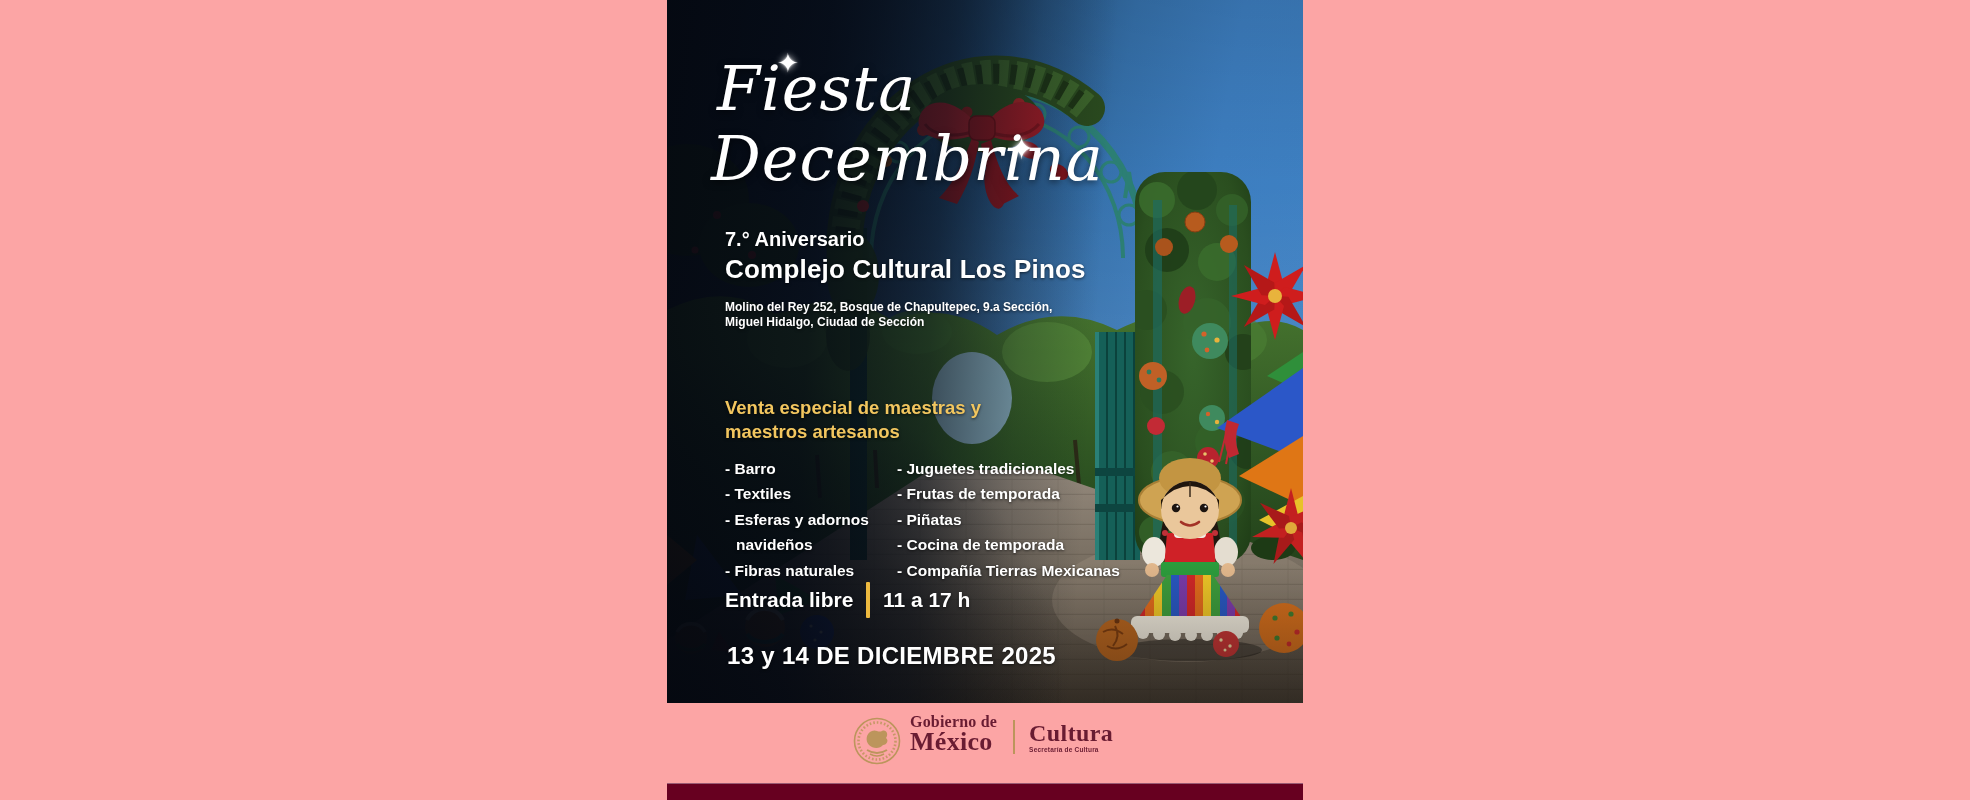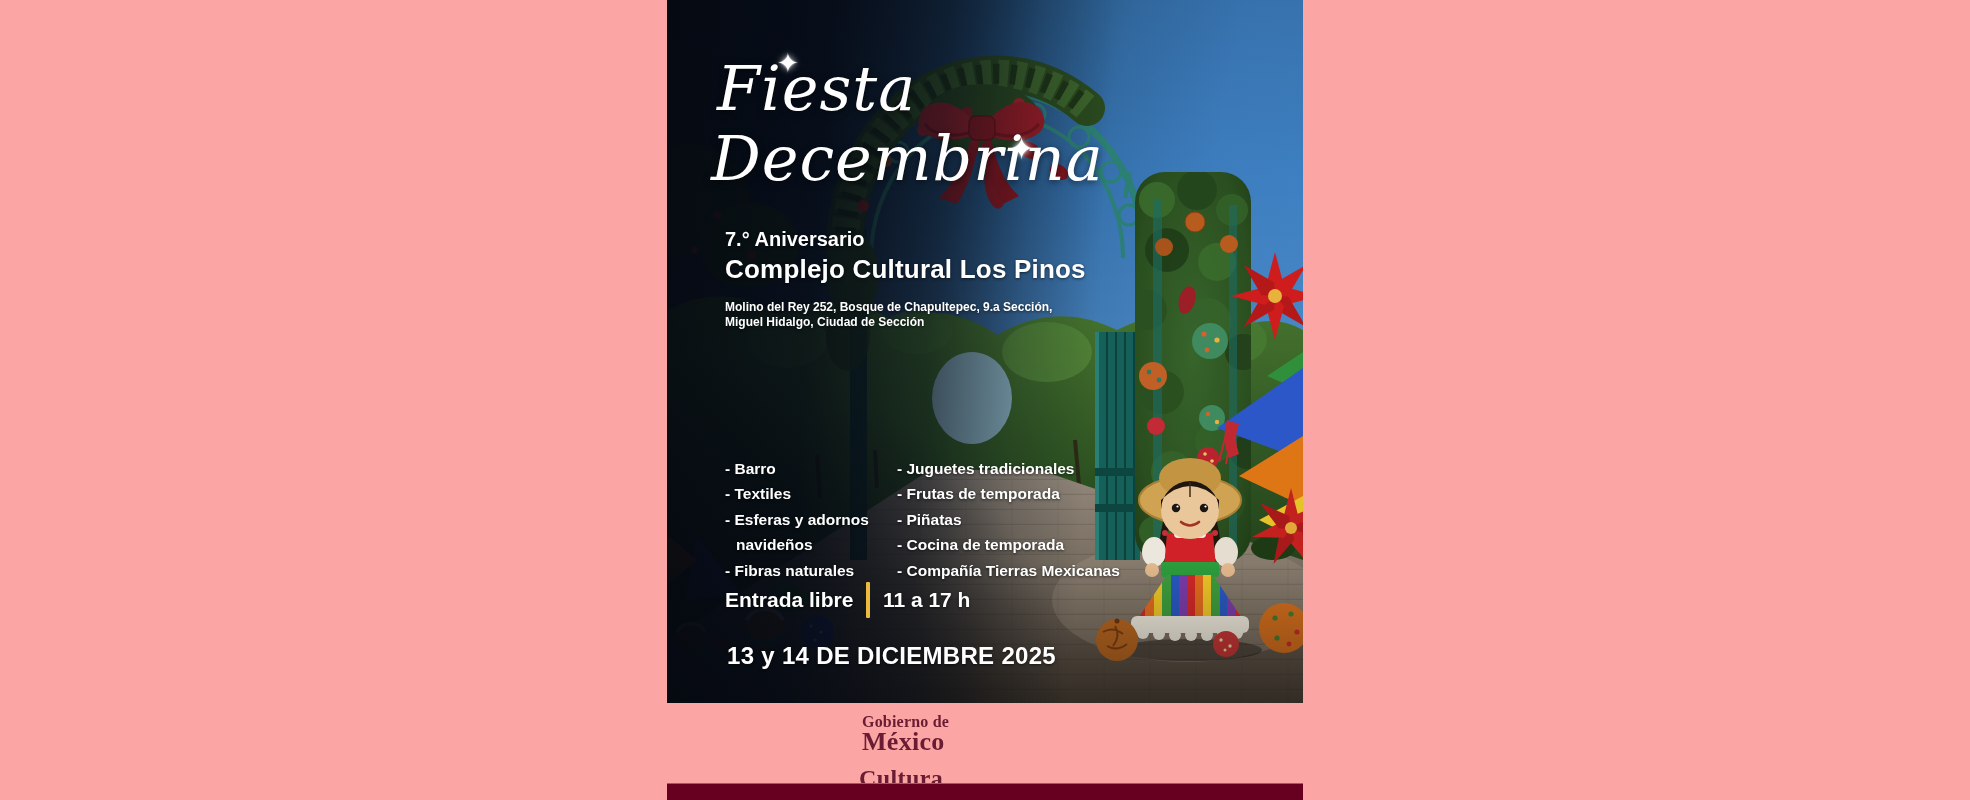--- a/index.html
+++ b/index.html
@@ -39,21 +39,21 @@
   .p-col .p-line{white-space:nowrap;}
   .p-col .cont{padding-left:11px;}
   .col1{left:58px;}
   .col2{left:230px;}
   .entrada-row{position:absolute;left:58px;top:582px;display:flex;align-items:center;gap:13px;}
   .entrada-row .big{font-size:21px;font-weight:700;color:#fff;text-shadow:0 1px 3px rgba(0,0,0,0.6);}
   .gold-bar{width:3.5px;height:36px;background:#edb93f;border-radius:1px;}
   .dates{left:60px;top:642px;font-size:24px;font-weight:700;letter-spacing:0.3px;}
 
   
-  .footer-logos{position:absolute;left:853px;top:714px;display:flex;align-items:center;height:60px;flex-direction:column;}
+  .footer-logos{position:absolute;left:853px;top:714px;display:flex;height:60px;}
   .eagle{width:48px;height:54px;display:block;}
   .gov-block{margin-left:9px;color:#691c32;font-family:"Liberation Serif",serif;}
   .gov1{font-size:16px;font-weight:700;line-height:16px;letter-spacing:0.2px;}
   .gov2{font-size:26px;font-weight:700;line-height:23px;letter-spacing:0.3px;}
   .logo-sep{width:2px;height:34px;background:#bc955c;margin:6px 14px 0 16px;}
   .cult-block{color:#691c32;font-family:"Liberation Serif",serif;margin-top:8px;}
   .cult1{font-size:24px;font-weight:700;line-height:22px;letter-spacing:0.4px;}
   .cult2{font-size:6.5px;font-weight:700;margin-top:2px;letter-spacing:0.2px;font-family:"Liberation Sans",sans-serif;}
 
   
@@ -344,20 +344,24 @@
     <span class="sparkle sp1">✦</span>
     <span class="sparkle sp2">✦</span>
 
     <div class="txt anniv">7.° Aniversario</div>
     <div class="txt venue">Complejo Cultural Los Pinos</div>
     <div class="txt addr">
       <div>Molino del Rey 252, Bosque de Chapultepec, 9.a Sección,</div>
       <div>Miguel Hidalgo, Ciudad de Sección</div>
     </div>
 
+    <div class="txt sale">
+      <div>Venta especial de maestras y</div>
+      <div>maestros artesanos</div>
+    </div>
 
     <div class="p-col col1">
         <div class="p-line">- Barro</div>
         <div class="p-line">- Textiles</div>
         <div class="p-line">- Esferas y adornos</div>
         <div class="p-line cont">navideños</div>
         <div class="p-line">- Fibras naturales</div>
       </div>
     <div class="p-col col2">
         <div class="p-line">- Juguetes tradicionales</div>

